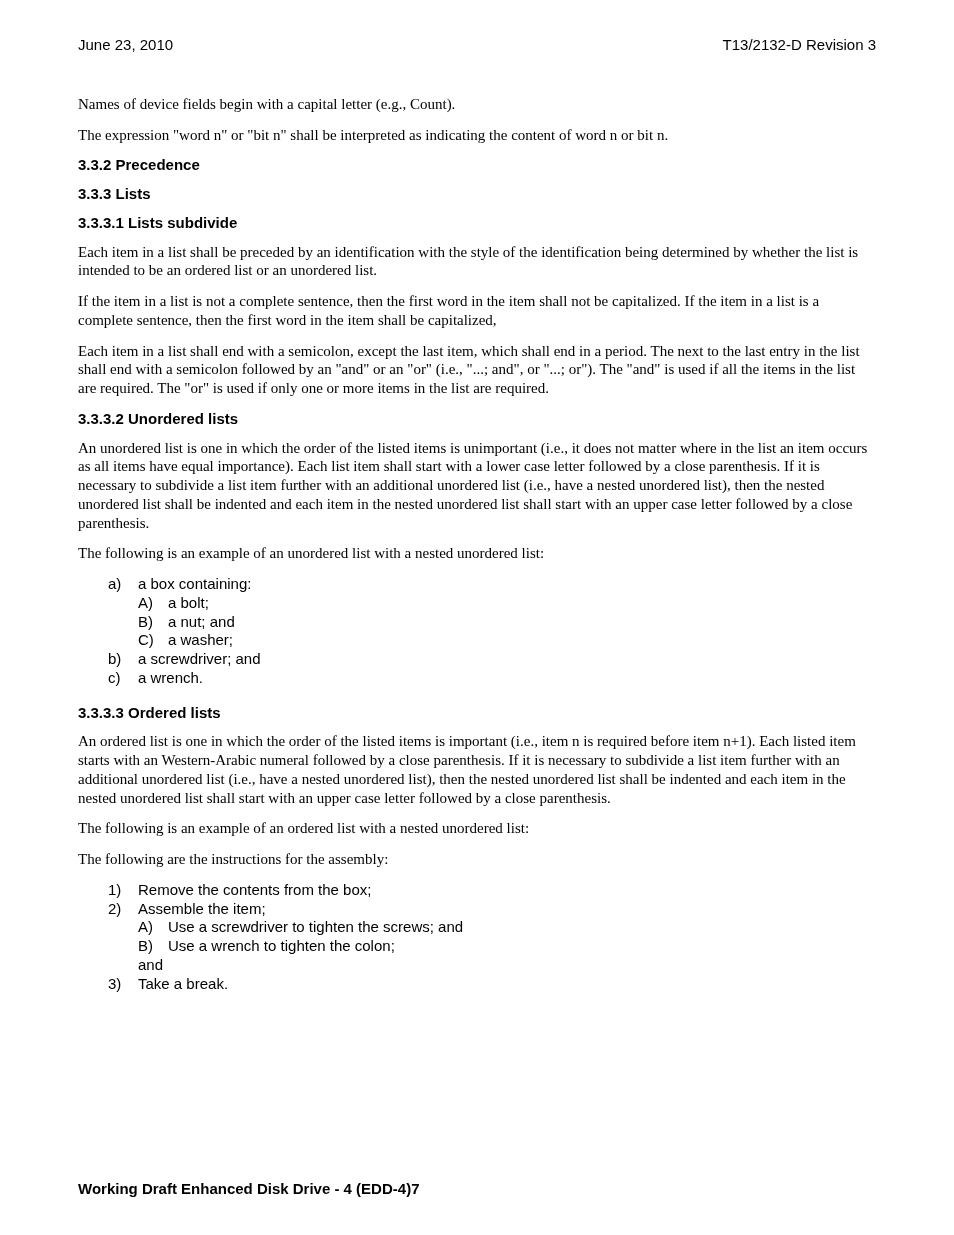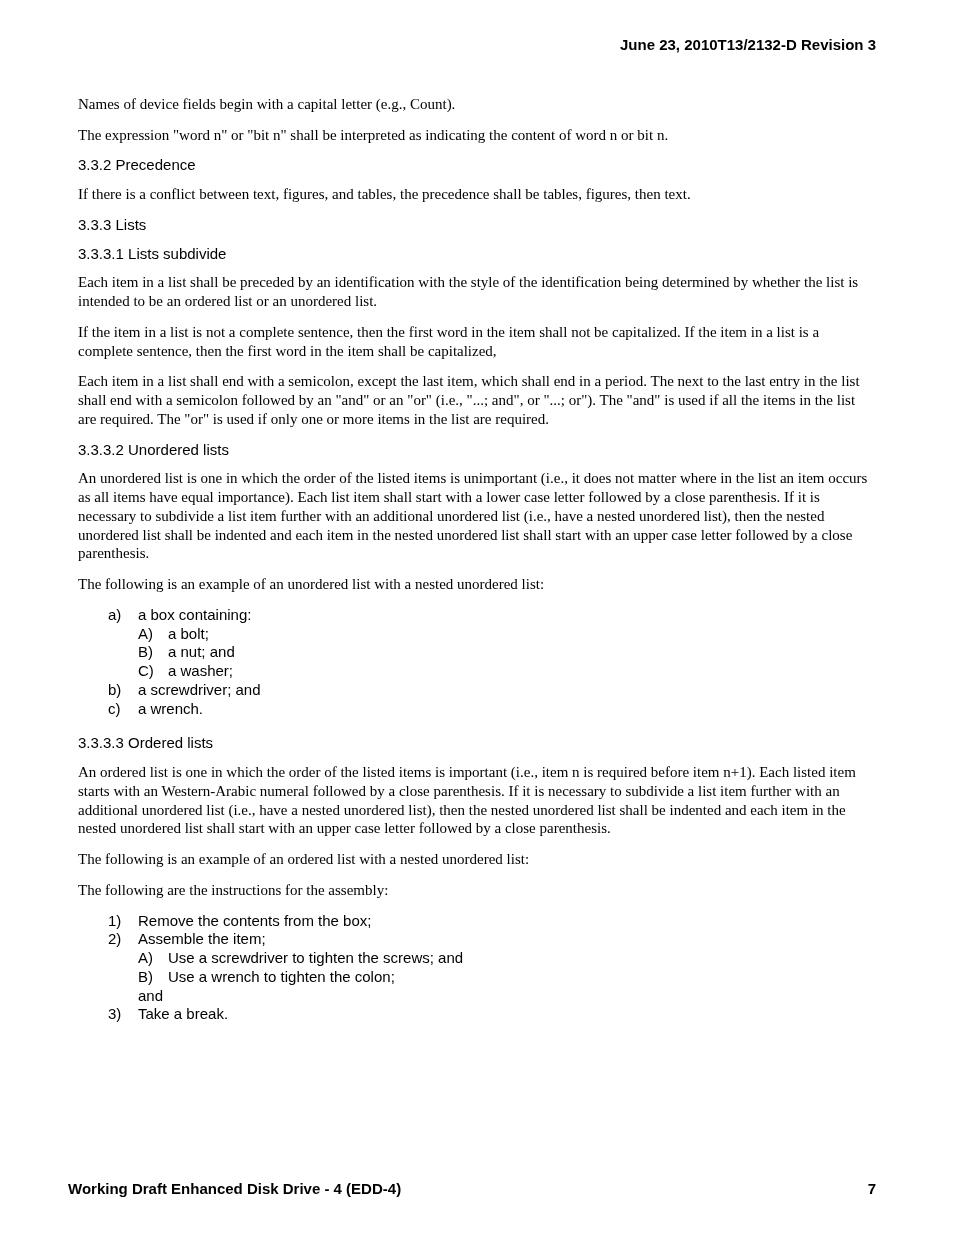--- a/index.html
+++ b/index.html
@@ -14,26 +14,26 @@
     width: 954px;
     height: 1235px;
     box-sizing: border-box;
     padding: 36px 78px 36px 78px;
     position: relative;
     font-size: 15px;
     line-height: 1.25;
   }
   .top-header {
     display: flex;
-    justify-content: flex-end;
-    font-weight: bold;
+    justify-content: space-between;
+    font-weight: normal;
     margin-bottom: 40px;
   }
   .section-heading {
-    font-weight: normal;
+    font-weight: bold;
     margin-top: 0;
     margin-bottom: 10px;
   }
   .para {
     margin-bottom: 12px;
     font-family: Liberation Serif, serif;
   }
   .list-block {
     margin-left: 30px;
     margin-top: 6px;
@@ -45,42 +45,41 @@
   .li-marker {
     width: 30px;
     flex: 0 0 30px;
   }
   .nested {
     margin-left: 30px;
   }
   .bottom-footer {
     position: absolute;
     bottom: 36px;
-    left: 68px;
+    left: 78px;
     right: 78px;
     display: flex;
-    justify-content: space-between;
+    justify-content: flex-start;
     font-weight: bold;
   }
 </style>
 </head>
 <body>
 
 <div class="page">
 
   <div class="top-header">
     <span>June 23, 2010</span>
     <span>T13/2132-D Revision 3</span>
   </div>
 
   <div class="para">Names of device fields begin with a capital letter (e.g., Count).</div>
   <div class="para">The expression "word n" or "bit n" shall be interpreted as indicating the content of word n or bit n.</div>
 
   <div class="section-heading">3.3.2 Precedence</div>
-  <div class="para">If there is a conflict between text, figures, and tables, the precedence shall be tables, figures, then text.</div>
 
   <div class="section-heading">3.3.3 Lists</div>
   <div class="section-heading">3.3.3.1 Lists subdivide</div>
   <div class="para">Each item in a list shall be preceded by an identification with the style of the identification being determined by whether the list is intended to be an ordered list or an unordered list.</div>
   <div class="para">If the item in a list is not a complete sentence, then the first word in the item shall not be capitalized.  If the item in a list is a complete sentence, then the first word in the item shall be capitalized,</div>
   <div class="para">Each item in a list shall end with a semicolon, except the last item, which shall end in a period.  The next to the last entry in the list shall end with a semicolon followed by an "and" or an "or" (i.e., "...; and", or "...; or").  The "and" is used if all the items in the list are required.  The "or" is used if only one or more items in the list are required.</div>
 
   <div class="section-heading">3.3.3.2 Unordered lists</div>
   <div class="para">An unordered list is one in which the order of the listed items is unimportant (i.e., it does not matter where in the list an item occurs as all items have equal importance).  Each list item shall start with a lower case letter followed by a close parenthesis.  If it is necessary to subdivide a list item further with an additional unordered list (i.e., have a nested unordered list), then the nested unordered list shall be indented and each item in the nested unordered list shall start with an upper case letter followed by a close parenthesis.</div>
   <div class="para">The following is an example of an unordered list with a nested unordered list:</div>

